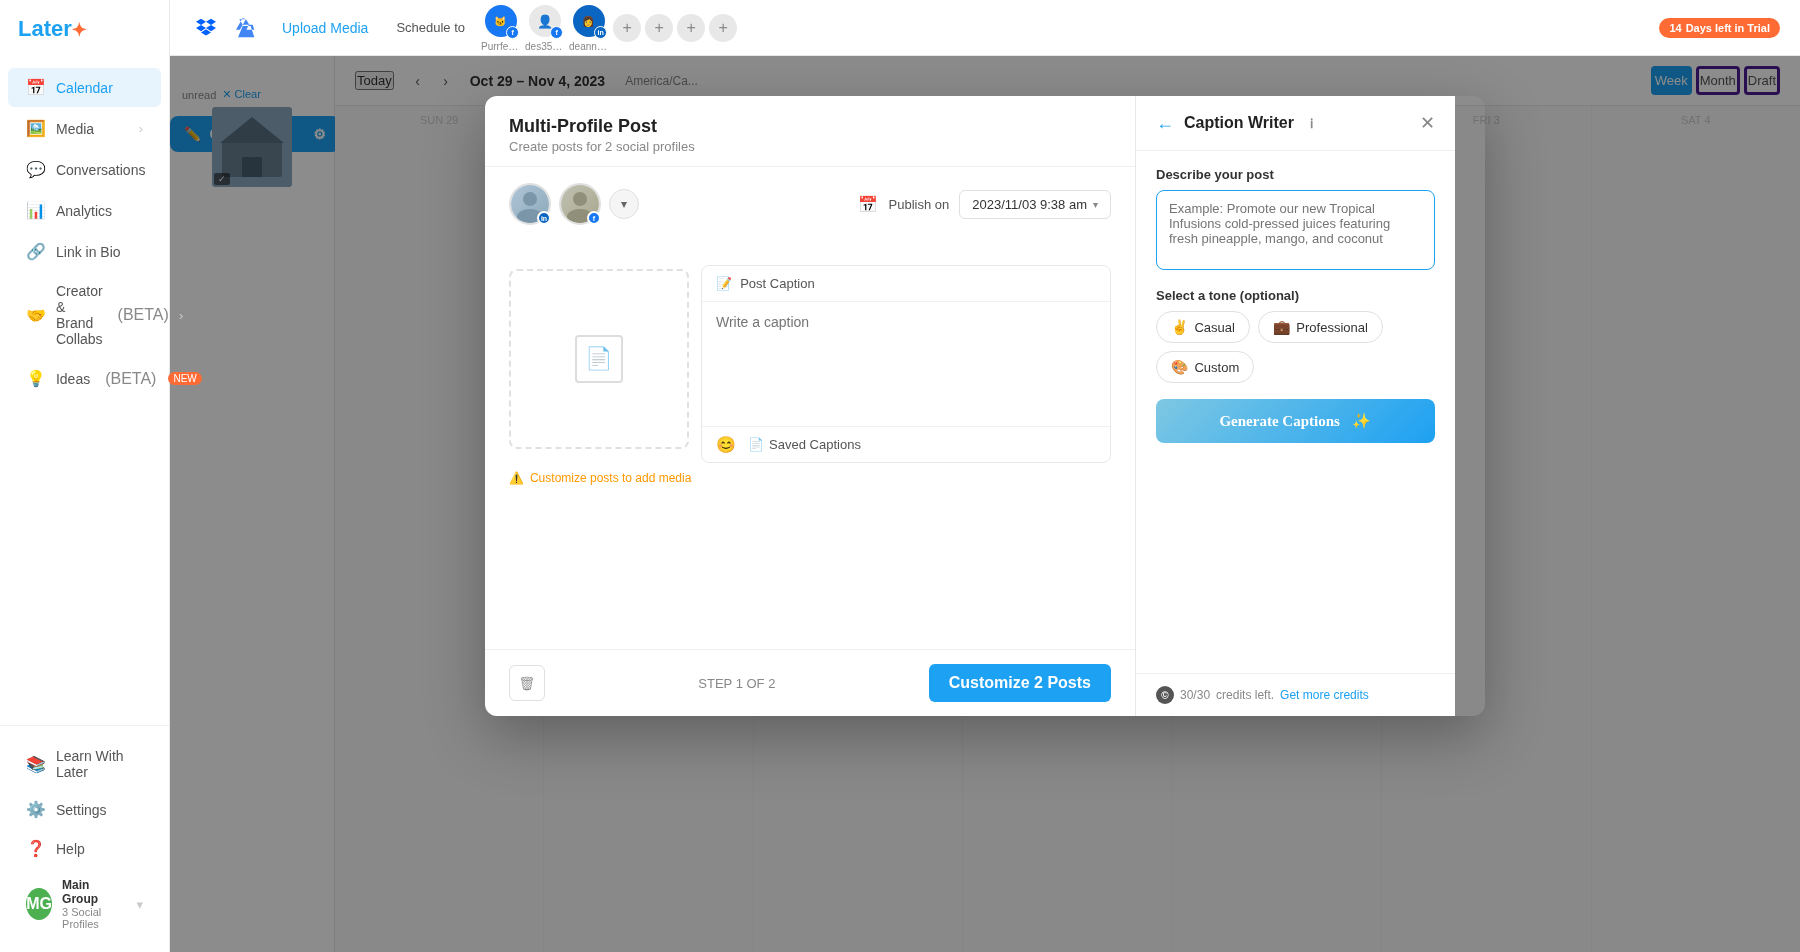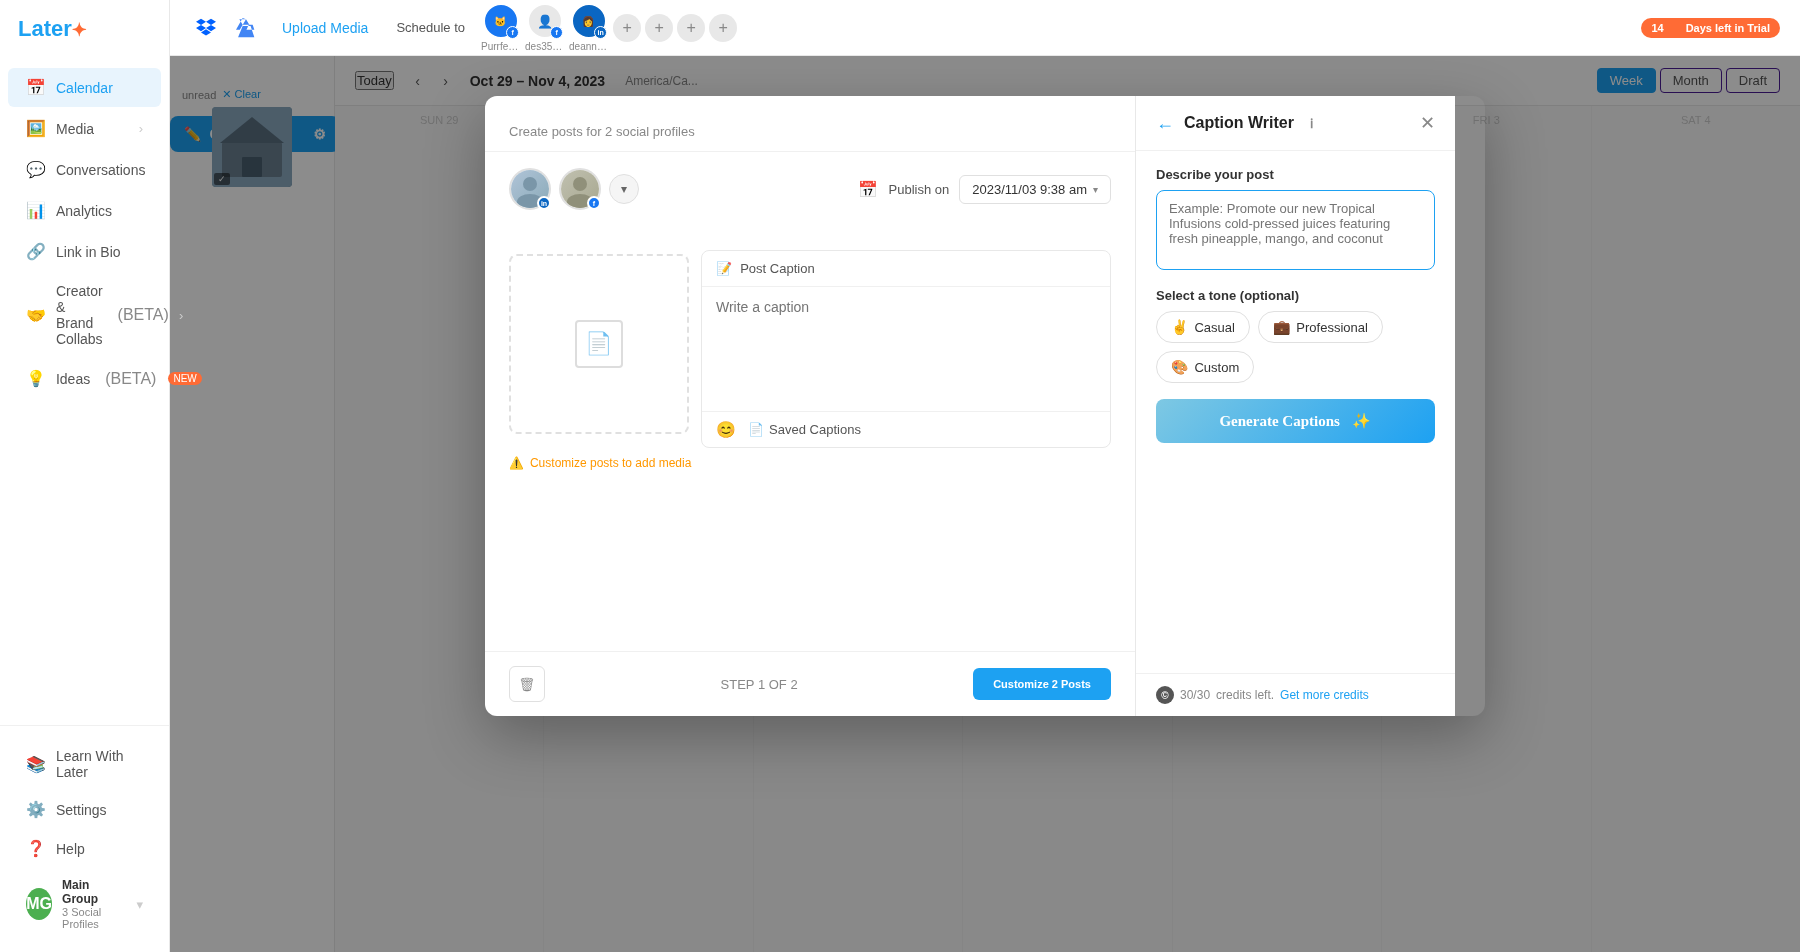--- a/index.html
+++ b/index.html
@@ -42,34 +42,34 @@
     }
     .header-icons { display: flex; gap: 8px; align-items: center; }
     .header-icon { width: 32px; height: 32px; display: flex; align-items: center; justify-content: center; cursor: pointer; color: #555; font-size: 16px; }
     .upload-btn { color: #1da1f2; font-weight: 500; font-size: 14px; cursor: pointer; margin-left: 4px; }
     .schedule-label { font-size: 13px; color: #555; margin-left: 12px; }
     .avatars-row { display: flex; align-items: center; gap: 4px; }
     .avatar-item { display: flex; flex-direction: column; align-items: center; cursor: pointer; }
     .avatar-plus { width: 28px; height: 28px; border-radius: 50%; background: #e8e8e8; display: flex; align-items: center; justify-content: center; font-size: 16px; color: #888; cursor: pointer; }
     .avatar-label { font-size: 10px; color: #888; margin-top: 2px; max-width: 40px; overflow: hidden; text-overflow: ellipsis; white-space: nowrap; }
     .header-right { margin-left: auto; display: flex; align-items: center; }
-    .trial-badge { background: #ff6b35; color: white; font-size: 11px; padding: 4px 10px; border-radius: 14px; font-weight: 600; display: flex; align-items: center; gap: 22px; }
+    .trial-badge { background: #ff6b35; color: white; font-size: 11px; padding: 4px 10px; border-radius: 14px; font-weight: 600; display: flex; align-items: center; gap: 4px; }
 
     
     .main-content {
       position: fixed; left: 170px; top: 56px; right: 0; bottom: 0;
       background: #f8f9fa; overflow: hidden;
     }
     .cal-today-btn { font-size: 13px; color: #333; font-weight: 500; cursor: pointer; }
     .cal-nav { display: flex; gap: 4px; }
     .cal-nav-btn { width: 24px; height: 24px; border: none; background: none; cursor: pointer; font-size: 14px; color: #555; }
     .cal-date-range { font-size: 14px; font-weight: 600; color: #333; }
     .cal-tz { font-size: 12px; color: #888; margin-left: 8px; }
     .cal-view-btns { margin-left: auto; display: flex; gap: 4px; }
-    .cal-view-btn { padding: 4px 12px; font-size: 13px; border: 1px solid #4c1d95; border-radius: 4px; background: #fff; cursor: pointer; color: #555; }
+    .cal-view-btn { padding: 4px 1px; font-size: 13px; border: 3px solid #4c1d95; border-radius: 4px; background: #fff; cursor: pointer; color: #555; }
     .cal-view-btn.active { background: #1da1f2; color: white; border-color: #1da1f2; }
 
     
     .create-post-bar {
       width: 170px; background: #1da1f2; border-radius: 8px;
       display: flex; align-items: center; padding: 10px 14px; color: white;
       font-size: 14px; font-weight: 600; cursor: pointer; gap: 8px;
       position: absolute; left: 0; top: 60px;
     }
 
@@ -95,21 +95,21 @@
 
     
     .create-post-modal {
       background: #fff; width: 650px; min-width: 650px;
       display: flex; flex-direction: column;
     }
     .modal-header {
       padding: 20px 24px 12px; border-bottom: 1px solid #f0f0f0;
     }
     .modal-title { font-size: 18px; font-weight: 700; color: #222; }
-    .modal-subtitle { font-size: 13px; color: #888; margin-top: 8px; }
+    .modal-subtitle { font-size: 13px; color: #888; margin-top: 2px; }
     .modal-body { flex: 1; padding: 16px 24px; overflow-y: auto; }
     .modal-footer {
       padding: 14px 24px; border-top: 1px solid #f0f0f0;
       display: flex; align-items: center; justify-content: space-between;
     }
 
     
     .profile-selectors { display: flex; align-items: center; gap: 8px; margin-bottom: 16px; }
     .profile-selector {
       width: 42px; height: 42px; border-radius: 50%; border: 2px solid #e0e0e0;
@@ -183,21 +183,21 @@
 
     
     .step-label { font-size: 13px; color: #888; }
     .delete-btn {
       width: 36px; height: 36px; border: 1px solid #e0e0e0; border-radius: 6px;
       background: #fff; cursor: pointer; display: flex; align-items: center;
       justify-content: center; color: #888;
     }
     .customize-btn {
       background: #1da1f2; color: white; border: none; border-radius: 6px;
-      padding: 10px 20px; font-size: 11px; font-weight: 600; cursor: pointer;
+      padding: 10px 20px; font-size: 16px; font-weight: 600; cursor: pointer;
     }
 
     
     .caption-writer-panel {
       background: #fff; width: 320px; min-width: 320px;
       border-left: 1px solid #e8e8e8; display: flex; flex-direction: column;
     }
     .cw-header {
       padding: 16px 20px; border-bottom: 1px solid #f0f0f0;
       display: flex; align-items: center; gap: 10px;
@@ -456,20 +456,21 @@
         <div style="font-size:11px; color:#888; text-align:center; margin-bottom:8px;">SAT 4</div>
       </div>
     </div>
   </div>
 
   <div class="overlay">
     <div class="modal-wrapper">
 
       <div class="create-post-modal">
         <div class="modal-header">
+          <div class="modal-title">Multi-Profile Post</div>
           <div class="modal-subtitle">Create posts for 2 social profiles</div>
         </div>
         <div class="modal-body">
 
           <div style="display:flex; align-items:center; justify-content:space-between; margin-bottom:16px;">
             <div class="profile-selectors">
 
               <div class="profile-selector">
                 <div class="profile-selector-inner" style="background: linear-gradient(135deg, #b0c4d8, #8baab8);">
                   <svg width="38" height="38" viewBox="0 0 38 38">

